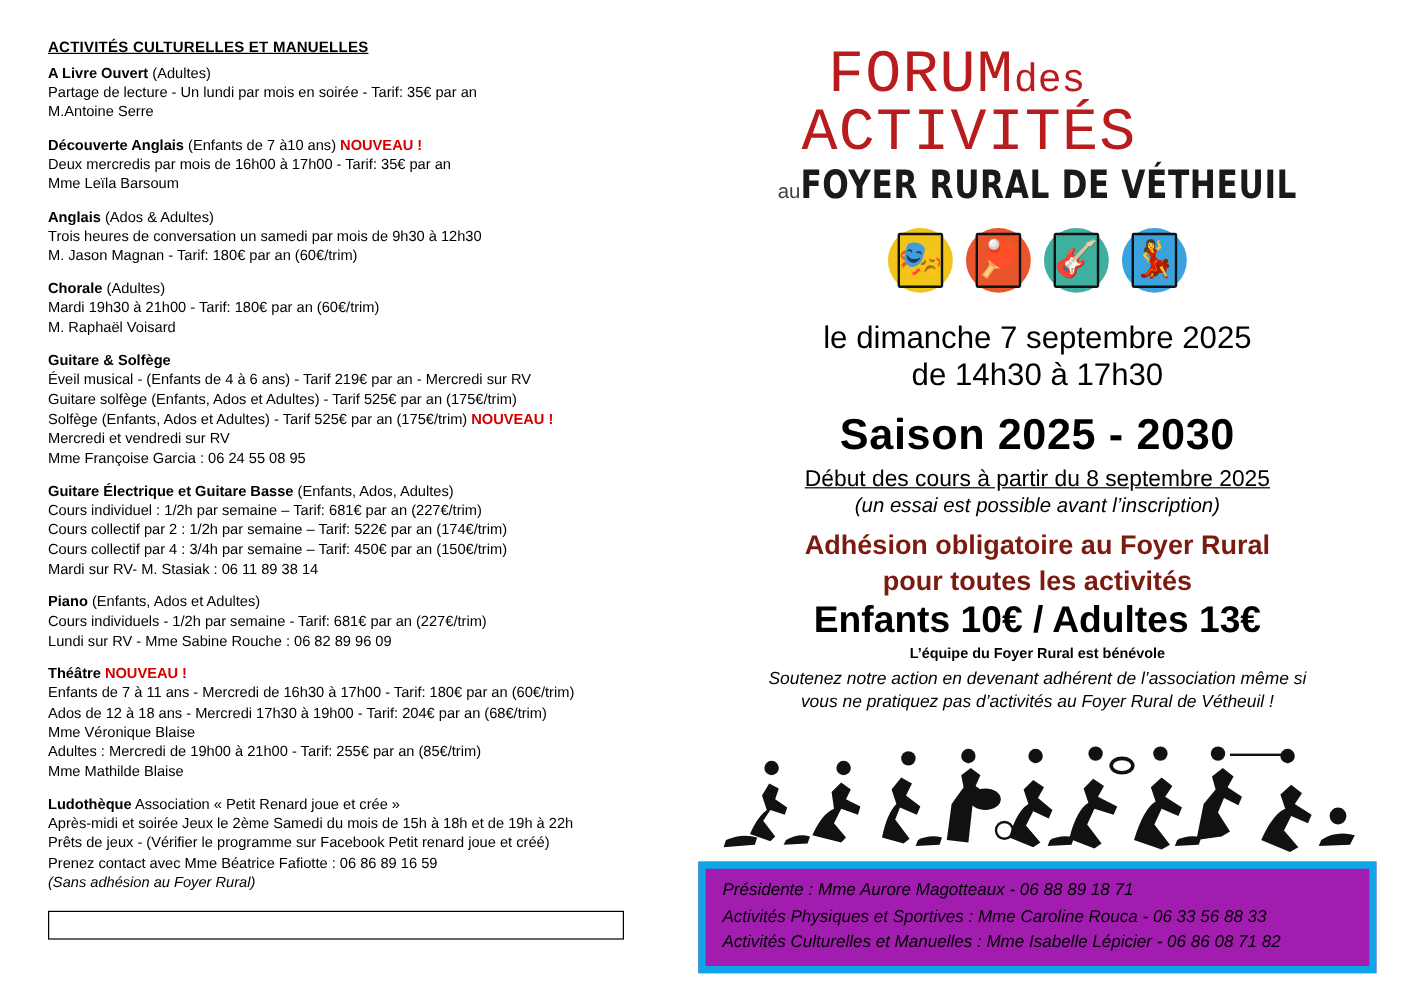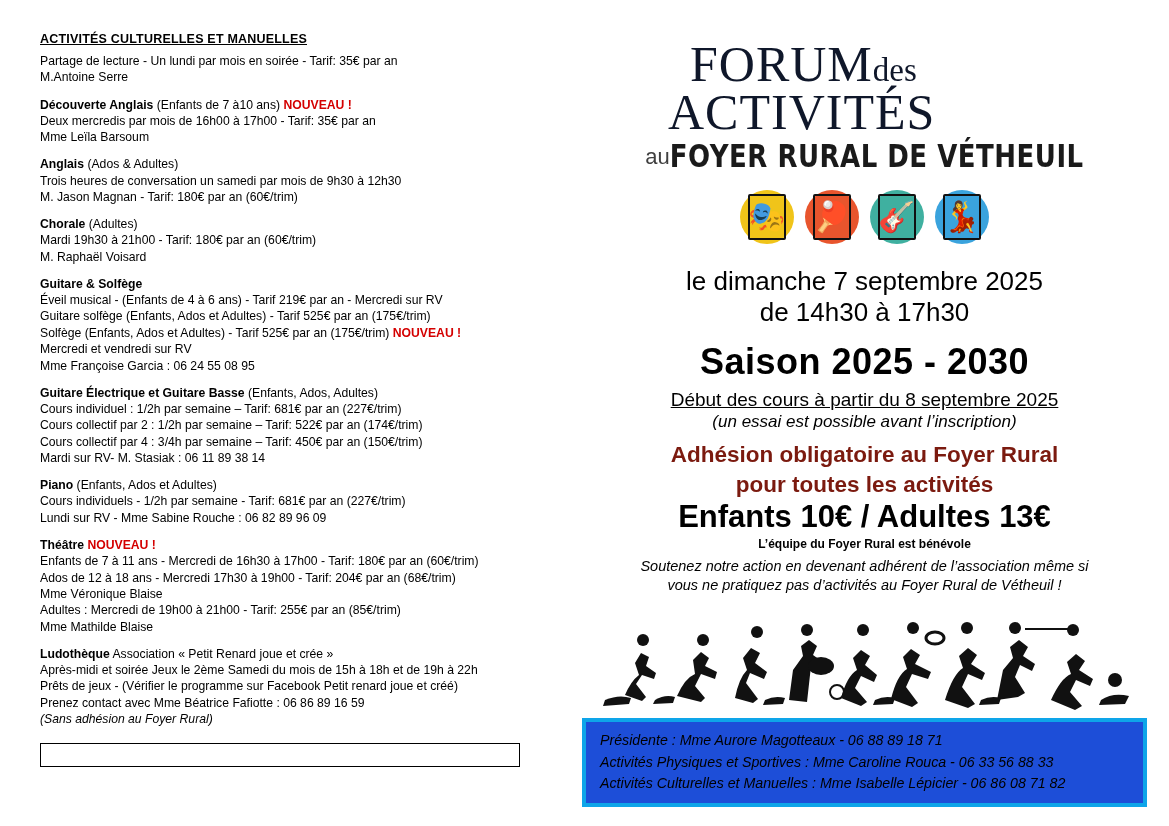--- a/index.html
+++ b/index.html
@@ -66,22 +66,22 @@
 
   
   .right-col {
     width: 609px;
     position: relative;
     padding-top: 40px;
     box-sizing: border-box;
     text-align: center;
   }
   .forum-title {
-    color: #0f172a;
-    font-family: Liberation Serif, serif;
+    color: #b91c1c;
+    font-family: Liberation Mono, monospace;
     font-weight: 300;
     letter-spacing: 1px;
     line-height: .96;
   }
   .forum-line1 {
     font-size: 50px;
     padding-left: 130px;
     text-align: left;
   }
   .forum-line1 .small {
@@ -93,21 +93,21 @@
     padding-left: 108px;
     text-align: left;
   }
   .au-row {
     display: flex;
     align-items: flex-end;
     justify-content: center;
     margin-top: 8px;
   }
   .au-word {
-    font-size: 22px;
+    font-size: 17px;
     color: #404040;
     margin-right: 0;
     margin-bottom: 4px;
   }
   .foyer-name {
     font-family: "DejaVu Sans", sans-serif;
     font-size: 26px;
     font-weight: bold;
     letter-spacing: .5px;
     color: #1a1a1a;
@@ -186,38 +186,39 @@
     line-height: 1.35;
     padding: 0 30px;
   }
   .silhouettes {
     margin-top: 4px;
     height: 110px;
     position: relative;
   }
   .contact-box {
     margin: 8px 22px 0 22px;
-    border: 4px solid #0ea5e9;
-    background: #1d4ed8;
+    border: 6px solid #0ea5e9;
+    background: #a21caf;
     padding: 8px 14px;
     text-align: left;
     font-style: italic;
     font-size: 14.2px;
     line-height: 1.52;
   }
 </style>
 </head>
 <body>
 
 <div class="page">
 
   <div class="left-col">
     <div class="section-title">ACTIVITÉS CULTURELLES ET MANUELLES</div>
     <div id="activities-container">
         <div class="activity">
+          <div class="act-head"><span class="act-name">A Livre Ouvert</span><span class="act-qual"> (Adultes)</span></div>
           <div class="act-line">Partage de lecture - Un lundi par mois en soirée - Tarif: 35€ par an</div>
           <div class="act-line">M.Antoine Serre</div>
         </div>
         <div class="activity">
           <div class="act-head"><span class="act-name">Découverte Anglais</span><span class="act-qual"> (Enfants de 7 à10 ans)</span><span class="nouveau"> NOUVEAU !</span></div>
           <div class="act-line">Deux mercredis par mois de 16h00 à 17h00 - Tarif: 35€ par an</div>
           <div class="act-line">Mme Leïla Barsoum</div>
         </div>
         <div class="activity">
           <div class="act-head"><span class="act-name">Anglais</span><span class="act-qual"> (Ados &amp; Adultes)</span></div>

